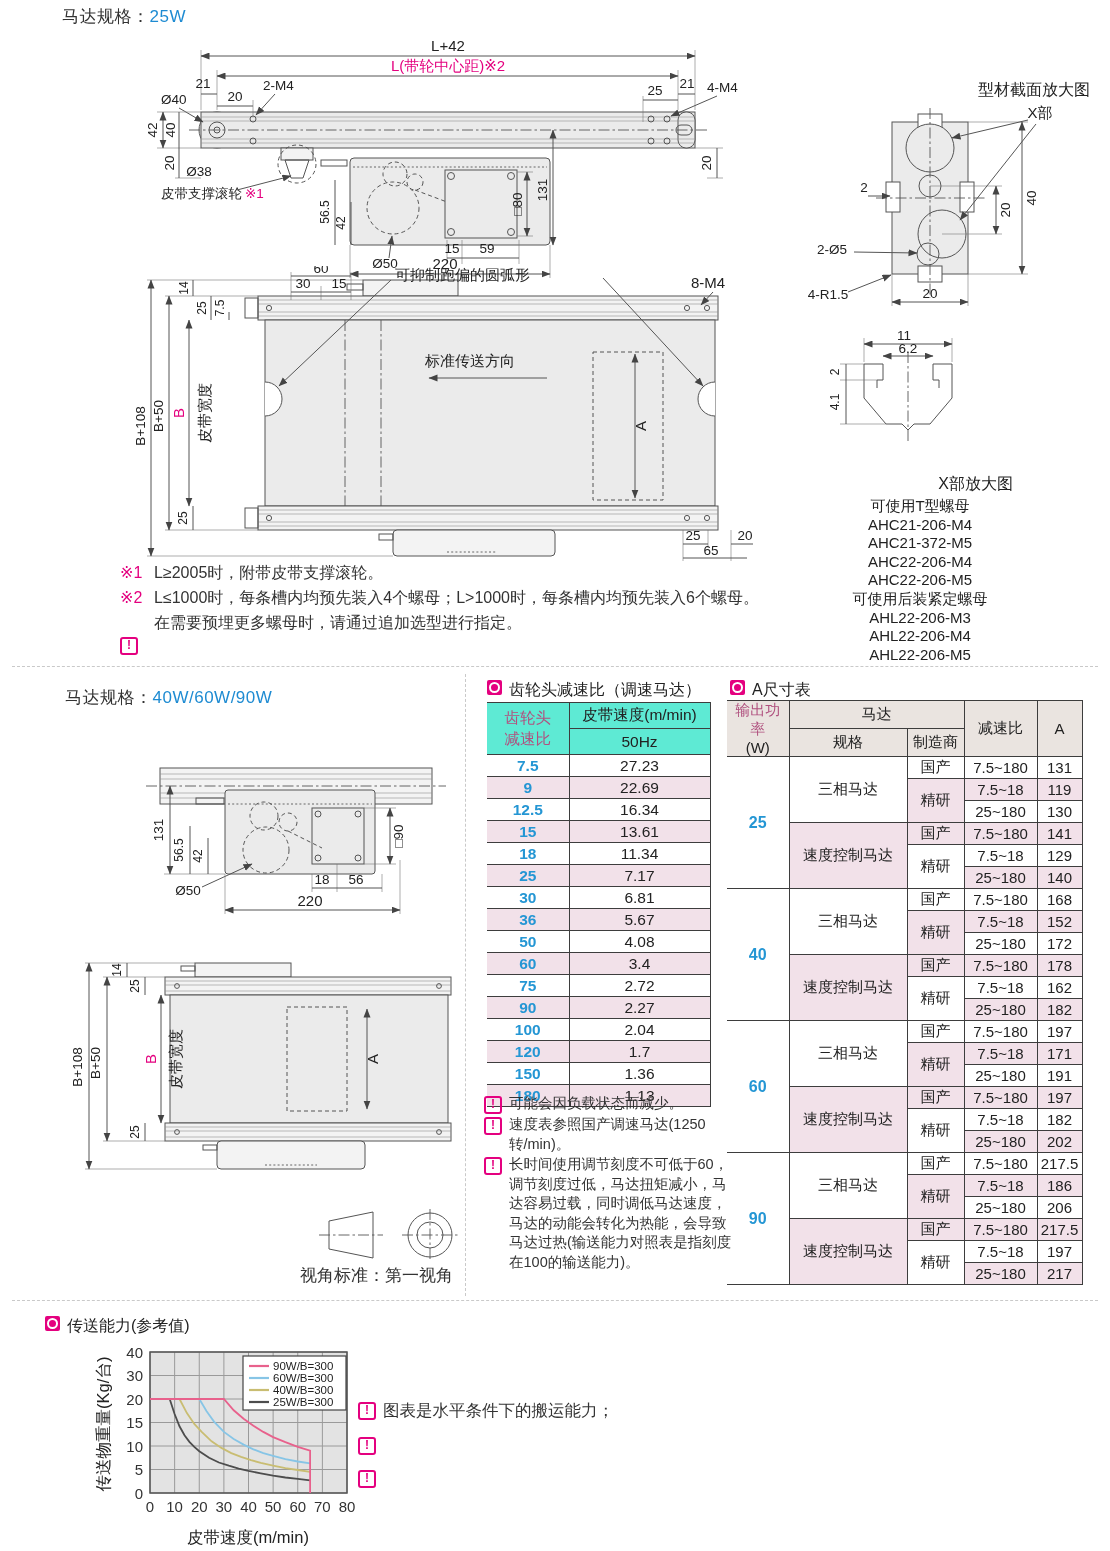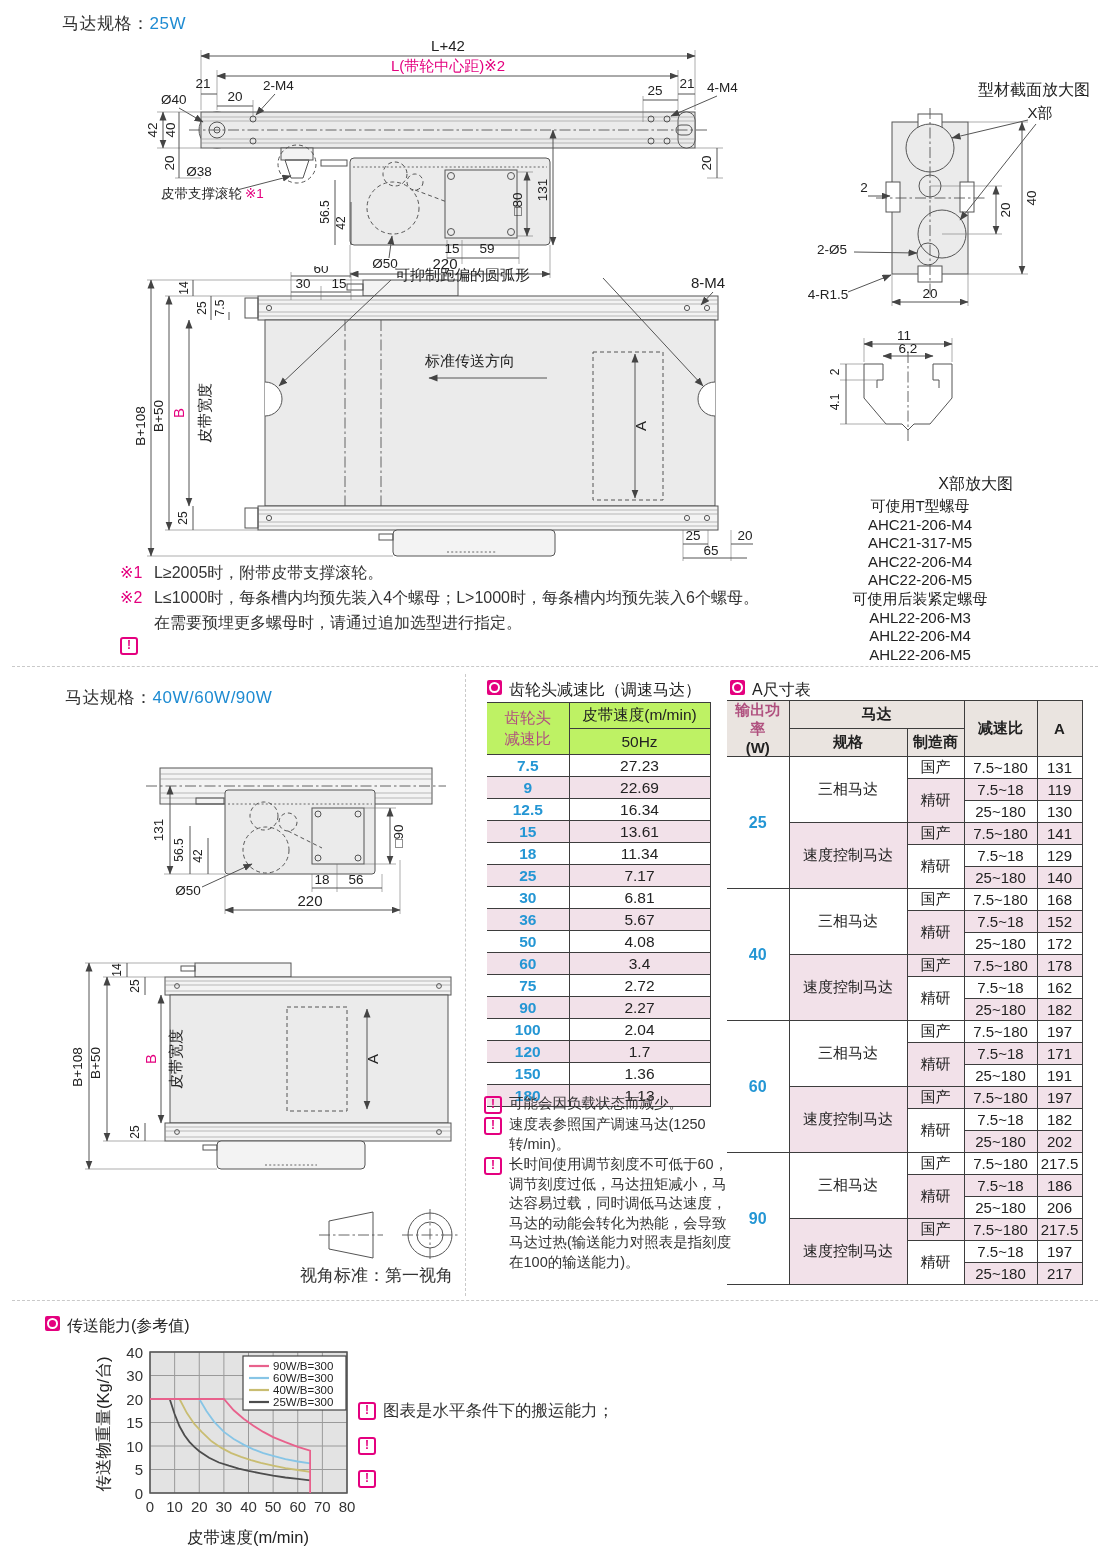--- a/index.html
+++ b/index.html
@@ -29,27 +29,27 @@
   .fw{fill:#fff;stroke:#555;stroke-width:1}
   .dash{stroke-dasharray:4 3}
   .dd{stroke-dasharray:11 3 2.5 3;stroke-width:.9}
   .dot{stroke-dasharray:2 2.2;stroke:#666}
   .thin{stroke:#909090;stroke-width:.6;fill:none}
   
   table{border-collapse:collapse}
   .dtable td,.dtable th{border:1px solid #3d3d3d;text-align:center;padding:0 3px;vertical-align:middle}
   .c1{border-left:none !important}
   .gear{width:223px;font-size:15.5px;table-layout:fixed}
-  .gear th{height:25px;background:#bef264;font-weight:normal}
+  .gear th{height:25px;background:#5eead4;font-weight:normal}
   .gear td{height:21px}
   .gear .ph{color:#b0517f}
   .gear td.ratio{color:#2496d4;font-weight:bold}
   .gear tbody tr:nth-child(even){background:#f2e1e9}
   .atable{width:355px;font-size:15px;table-layout:fixed}
-  .atable th{background:#eae4e0;font-weight:bold;height:27px}
+  .atable th{background:#eae4e0;font-weight:normal;height:27px}
   .atable td{height:21px}
   .atable tbody tr:nth-child(even){background:#f2e1e9}
   .atable td.pw{color:#2496d4;font-weight:bold;font-size:16px;background:transparent}
   .ph{color:#b0517f}
   
   .note-line{display:flex;gap:7px;align-items:flex-start}
   .refmark{color:#e4007f;flex:none;width:27px}
   #notes-25w{font-size:16px;line-height:25px;color:#333}
   #gear-notes{font-size:14.5px;line-height:19.5px;color:#333}
   #gear-notes .note-line{margin-bottom:1px}
@@ -59,21 +59,21 @@
   .caption{font-size:16px;color:#222;text-align:right}
   .tick{font-size:15px;fill:#333}
   .legtxt{font-size:11.5px;fill:#222}
   .axis-label{font-size:16.5px;fill:#222}
 </style>
 </head>
 <body>
 
 <div id="page">
 
-  <div class="abs sec-title" style="left:62px;top:12px">
+  <div class="abs sec-title" style="left:62px;top:5px">
     <span>马达规格：</span><span class="val">25W</span>
   </div>
 
   <svg class="abs" style="left:95px;top:30px" width="665" height="252" viewBox="0 0 665 252">
     <defs>
       <marker id="ah" markerWidth="10" markerHeight="8" refX="8.5" refY="3.5" orient="auto">
           <path d="M0,0 L9,3.5 L0,7 z" fill="#444"></path>
         </marker>
       <marker id="ahs" markerWidth="10" markerHeight="8" refX="0.5" refY="3.5" orient="auto">
           <path d="M9,0 L0,3.5 L9,7 z" fill="#444"></path>
@@ -332,21 +332,21 @@
       <text class="dm sm" transform="rotate(-90 41 46)" x="41" y="46" text-anchor="middle">2</text>
       <line class="ln" x1="48" y1="54" x2="48" y2="98"></line>
       <text class="dm sm" transform="rotate(-90 41 76)" x="41" y="76" text-anchor="middle">4.1</text>
     </g>
   </svg>
   <div class="abs caption" style="left:798px;top:474px;width:215px">X部放大图</div>
 
   <div id="tnut-list" class="abs" style="left:795px;top:497px;width:250px">
     <div>可使用T型螺母</div>
     <div>AHC21-206-M4</div>
-    <div>AHC21-317-M5</div>
+    <div>AHC21-372-M5</div>
     <div>AHC22-206-M4</div>
     <div>AHC22-206-M5</div>
     <div>可使用后装紧定螺母</div>
     <div>AHL22-206-M3</div>
     <div>AHL22-206-M4</div>
     <div>AHL22-206-M5</div>
   </div>
 
   <div id="notes-25w" class="abs" style="left:120px;top:560px;width:665px">
     <div class="note-line">

